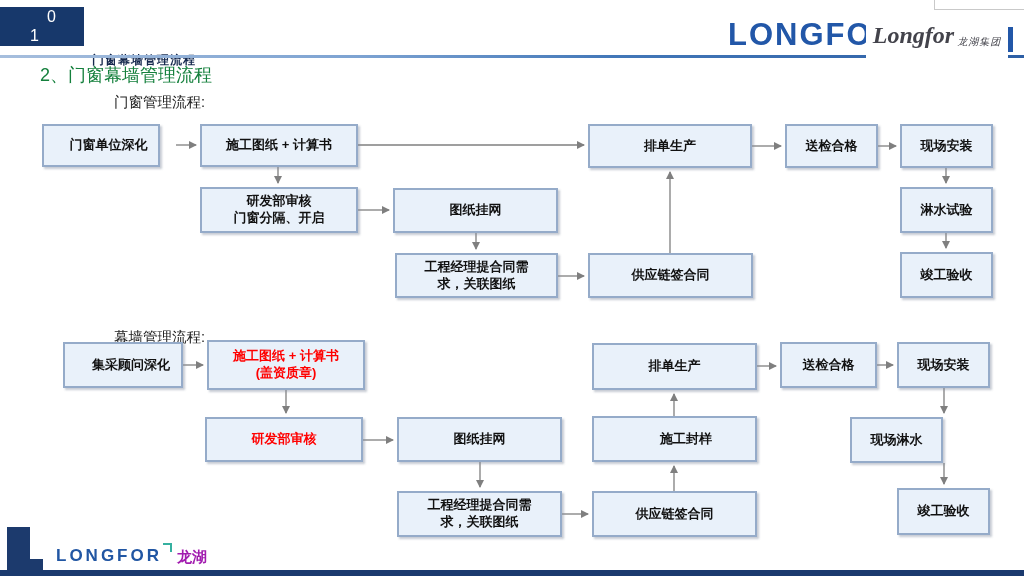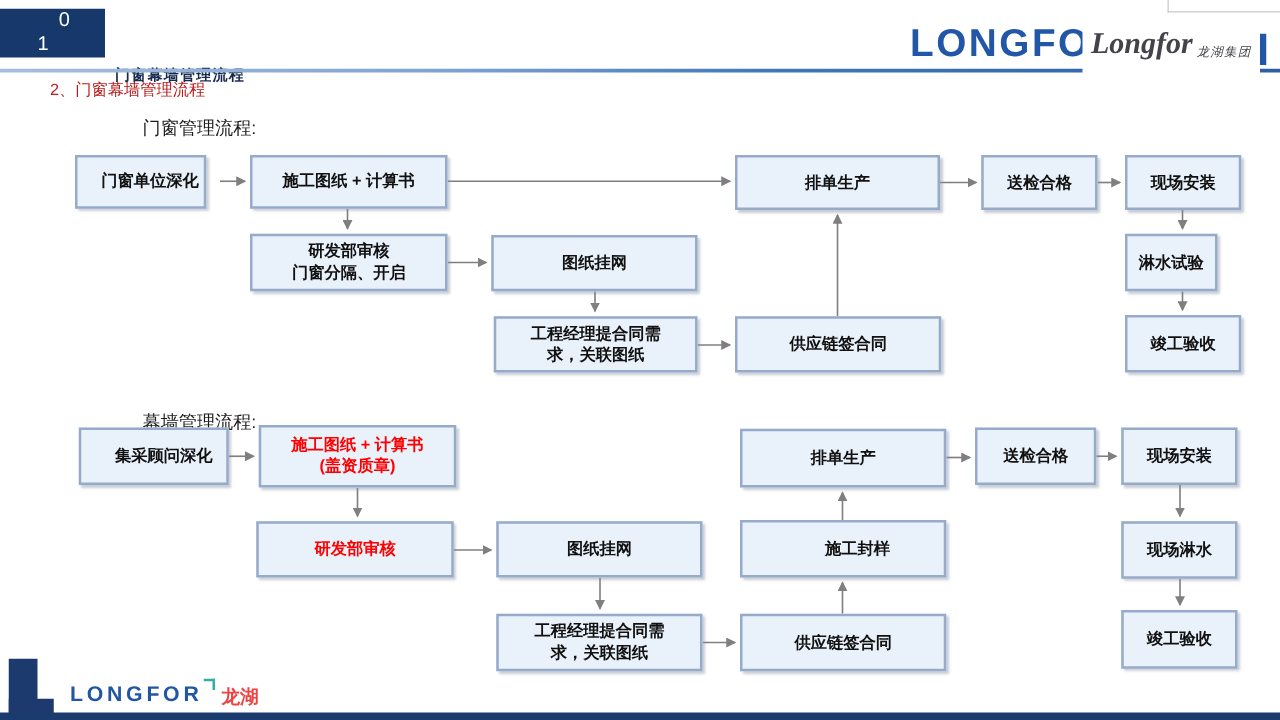--- a/index.html
+++ b/index.html
@@ -18,65 +18,65 @@
   .divider{position:absolute;left:0;top:55px;width:1024px;height:3px;
     background:linear-gradient(to right,#a6bedd 0%,#7da3d2 35%,#4277b8 60%,#2d5fa5 100%);z-index:1;}
   .watermark{position:absolute;left:866px;top:10px;width:142px;height:50px;background:#ffffff;z-index:5;
     display:flex;align-items:center;justify-content:center;gap:3px;}
   .watermark .script{font-family:"Liberation Serif","DejaVu Serif",serif;font-style:italic;font-weight:bold;
     font-size:24px;color:#43434b;}
   .watermark .cn{font-size:10px;color:#43434b;font-style:italic;margin-top:14px;letter-spacing:1px;}
   .corner-box{position:absolute;left:934px;top:0;width:90px;height:9px;background:#fff;
     border-left:1px solid #c9c9c9;border-bottom:1px solid #c9c9c9;z-index:6;}
   
-  .heading2{position:absolute;left:40px;top:63px;font-size:13px;color:#b91c1c;}
+  .heading2{position:absolute;left:40px;top:63px;font-size:18px;color:#15803d;}
   .flow-label{position:absolute;font-size:14.5px;color:#1c1c1c;margin-left:48px;}
   #flow1-label{left:66px;top:93px;}
   #flow2-label{left:66px;top:328px;}
   
   .node{position:absolute;background:#e9f1fa;border:2px solid #95abc9;box-sizing:border-box;
     box-shadow:2px 2px 2px rgba(130,142,160,.45);
     display:flex;align-items:center;justify-content:center;text-align:center;
     font-weight:bold;font-size:13px;color:#111;line-height:1.3;white-space:pre-line;z-index:2;}
   .node.red{color:#ff0000;}
   
-  #f1b0{left:60px;top:124px;width:105px;height:43px;padding-left:15px;}
+  #f1b0{left:42px;top:124px;width:118px;height:43px;padding-left:15px;}
   #f1b1{left:200px;top:124px;width:158px;height:43px;}
   #f1b2{left:588px;top:124px;width:164px;height:44px;}
   #f1b3{left:785px;top:124px;width:93px;height:44px;}
   #f1b4{left:900px;top:124px;width:93px;height:44px;}
   #f1b5{left:200px;top:187px;width:158px;height:46px;}
   #f1b6{left:393px;top:188px;width:165px;height:45px;}
   #f1b7{left:395px;top:253px;width:163px;height:45px;}
   #f1b8{left:588px;top:253px;width:165px;height:45px;}
-  #f1b9{left:900px;top:187px;width:74px;height:46px;}
+  #f1b9{left:900px;top:187px;width:93px;height:46px;}
   #f1b10{left:900px;top:252px;width:93px;height:46px;}
   
   #f2b0{left:63px;top:342px;width:120px;height:46px;padding-left:16px;}
   #f2b1{left:207px;top:340px;width:158px;height:50px;}
   #f2b2{left:592px;top:343px;width:165px;height:47px;}
   #f2b3{left:780px;top:342px;width:97px;height:46px;}
   #f2b4{left:897px;top:342px;width:93px;height:46px;}
   #f2b5{left:205px;top:417px;width:158px;height:45px;}
   #f2b6{left:397px;top:417px;width:165px;height:45px;}
   #f2b7{left:592px;top:416px;width:165px;height:46px;padding-left:23px;}
-  #f2b8{left:897px;top:417px;width:93px;height:46px;}
+  #f2b8{left:850px;top:417px;width:93px;height:46px;}
   #f2b9{left:397px;top:491px;width:165px;height:46px;}
   #f2b10{left:592px;top:491px;width:165px;height:46px;}
   #f2b11{left:897px;top:488px;width:93px;height:47px;}
   
   .arrows{position:absolute;left:0;top:0;width:1024px;height:576px;z-index:1;}
   
   .l-mark-v{position:absolute;left:7px;top:527px;width:23px;height:44px;background:#1c3a6d;z-index:3;}
   .l-mark-h{position:absolute;left:7px;top:559px;width:36px;height:12px;background:#1c3a6d;z-index:3;}
   .footer-brand{position:absolute;left:56px;top:546px;font-size:17px;font-weight:bold;
     color:#2156a3;letter-spacing:3px;z-index:3;}
   .footer-corner{position:absolute;left:163px;top:543px;width:7px;height:7px;
     border-top:2.5px solid #35b0a0;border-right:2.5px solid #35b0a0;z-index:3;}
-  .footer-cn{position:absolute;left:177px;top:548px;font-size:15px;font-weight:bold;color:#ef4444;z-index:3;}
+  .footer-cn{position:absolute;left:177px;top:548px;font-size:15px;font-weight:bold;color:#a21caf;z-index:3;}
   .bottom-bar{position:absolute;left:0;top:570px;width:1024px;height:6px;background:#1b3a6e;z-index:2;}
 </style>
 </head>
 <body>
 
 <div class="num-badge">
   <span class="d0">0</span>
   <span class="d1">1</span>
 </div>
 <div class="page-title">门窗幕墙管理流程</div>

